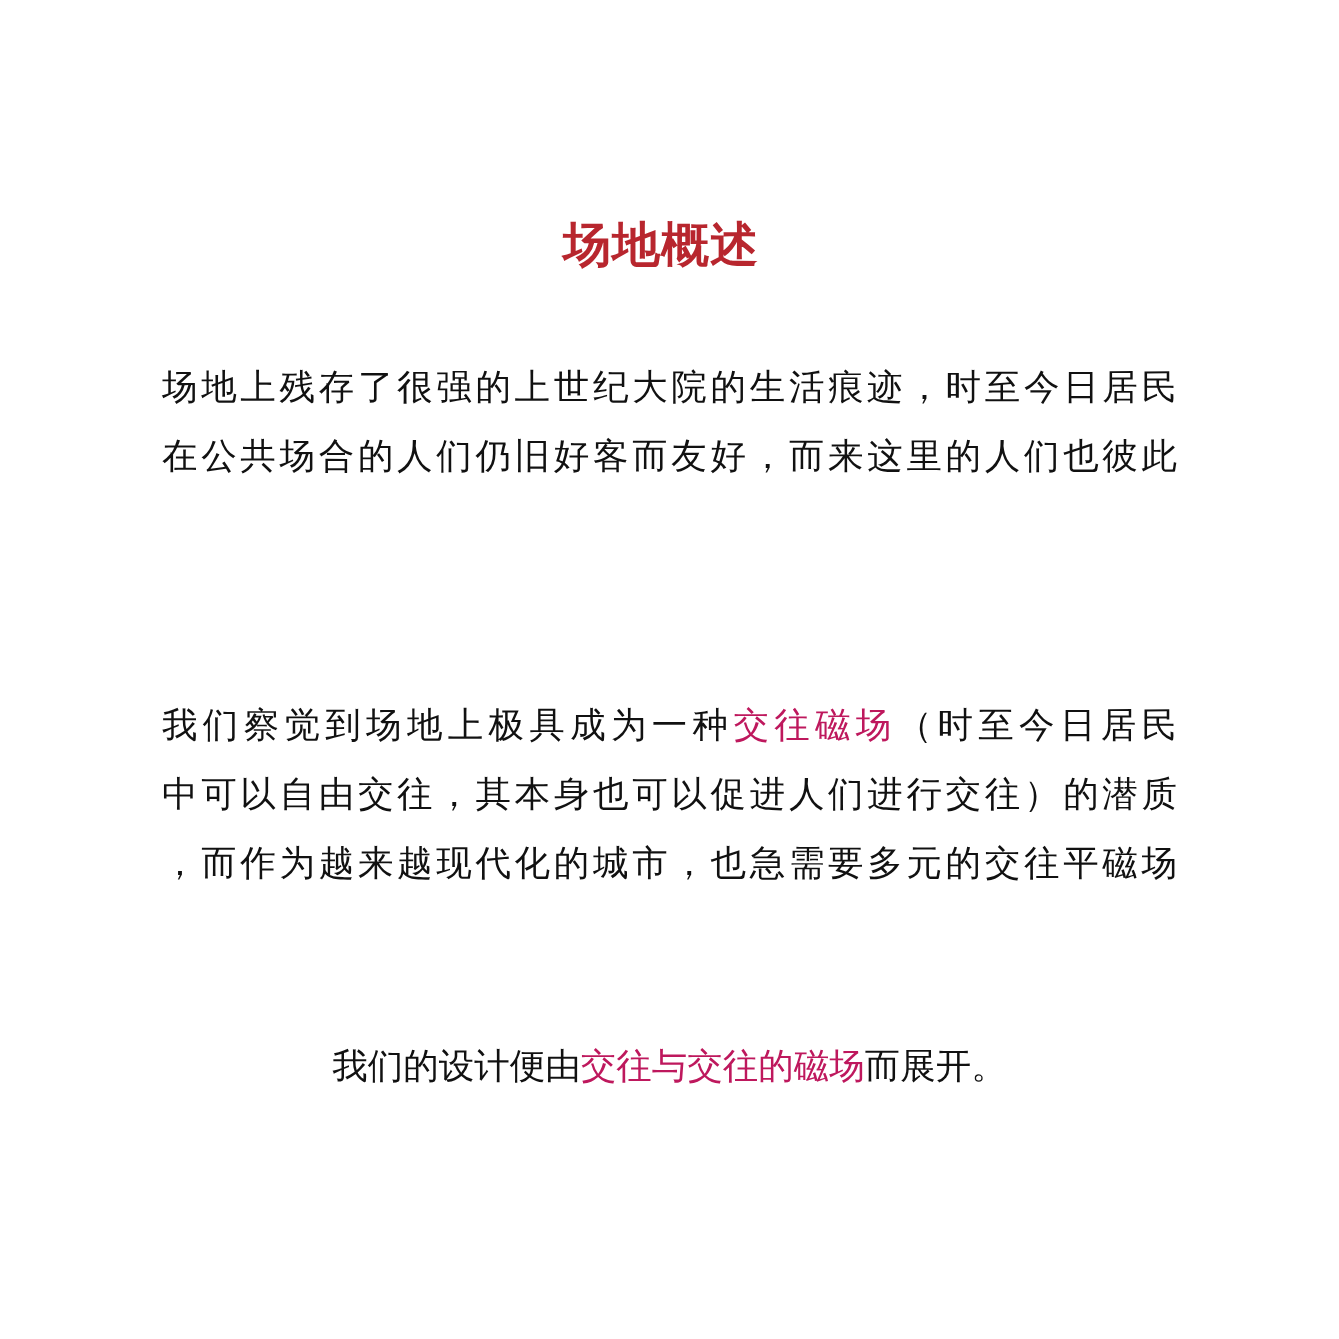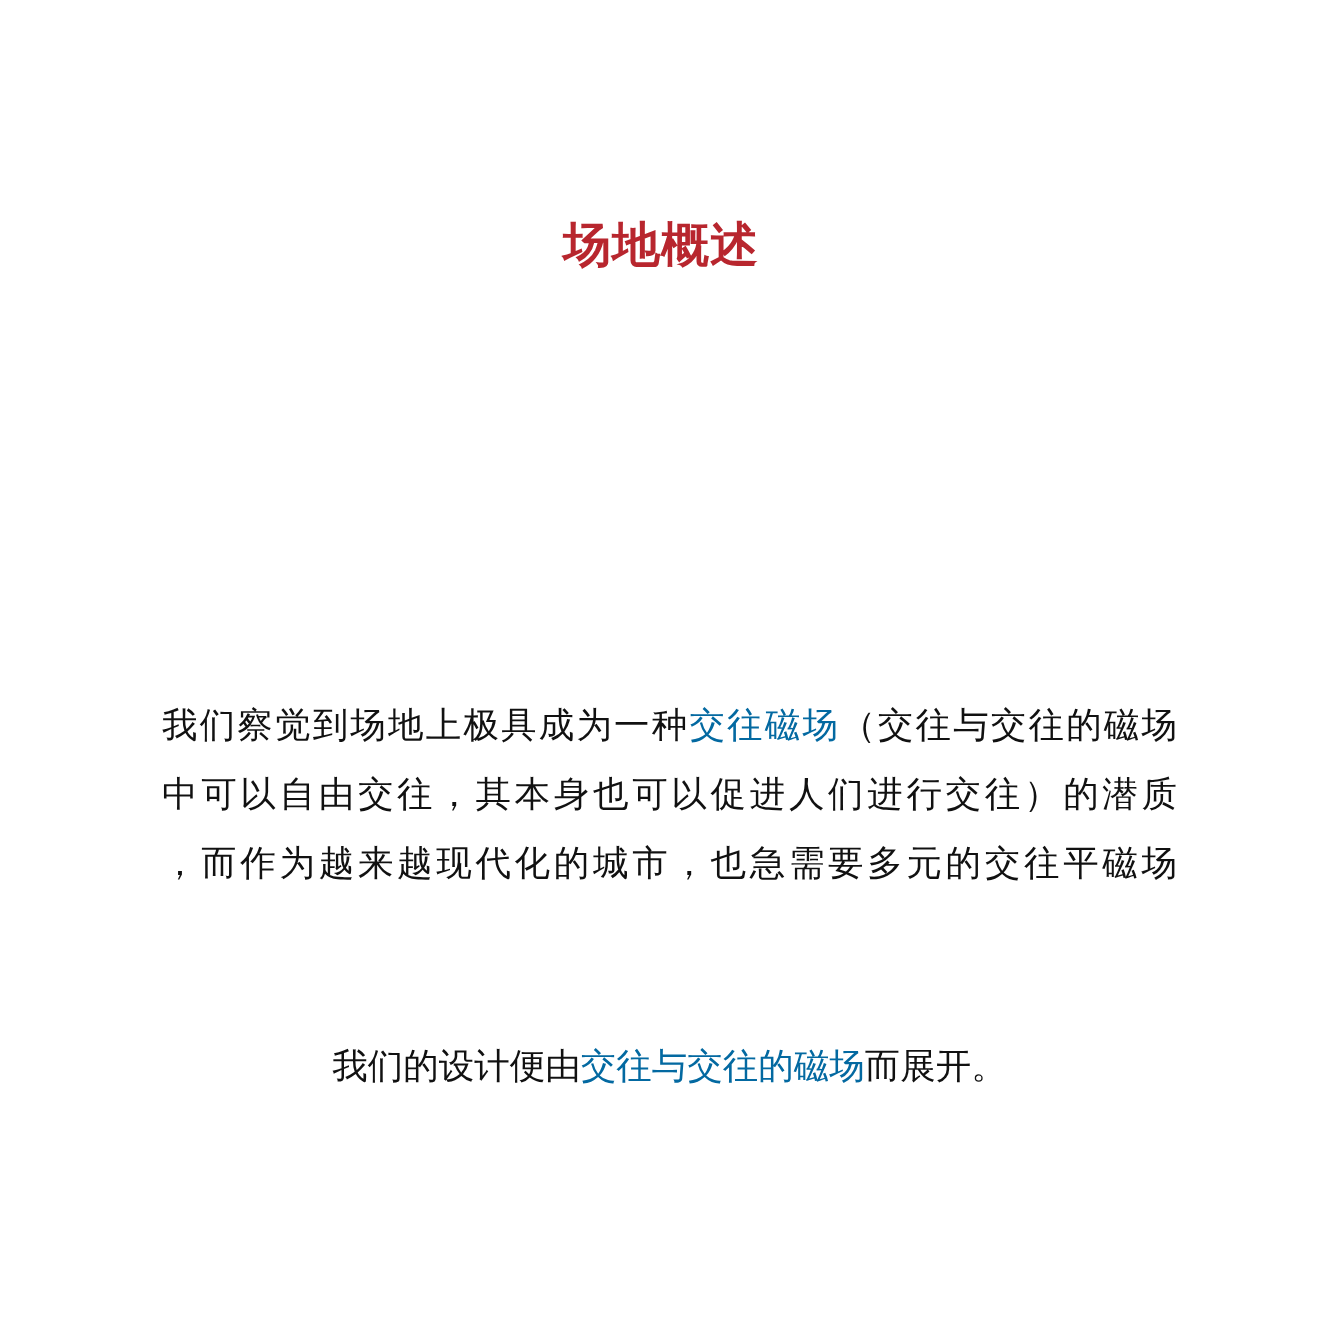--- a/index.html
+++ b/index.html
@@ -5,34 +5,36 @@
   html, body { margin: 0; padding: 0; background: #ffffff; }
   body { width: 1339px; height: 1339px; position: relative; overflow: hidden;
          font-family: "DejaVu Sans", "Liberation Sans", sans-serif; color: #111111; }
   .title { position: absolute; left: 0; width: 1322px; top: 212px; text-align: center;
            font-family: "DejaVu Serif", "Liberation Serif", serif; font-size: 48px; font-weight: bold;
            color: #b8262e; line-height: 64px; letter-spacing: 1px; }
   .para { position: absolute; left: 162px; width: 1015px; font-size: 35.5px; line-height: 69px;
           text-align: center; }
   .line { display: block; white-space: nowrap; text-align: justify; text-align-last: justify; }
   .line.last { text-align: center; text-align-last: center; }
-  .hl { color: #0369a1; }
+  .hl { color: #be185d; }
   #p1 { top: 352px; }
   #p2 { top: 690px; }
   #p3 { top: 1034px; font-family: Liberation Mono, monospace; }
 </style>
 </head>
 <body>
 
 <div class="title">场地概述</div>
 
 <div class="para" id="p1">
+  <span class="line">场地上残存了很强的上世纪大院的生活痕迹，时至今日居民</span>
+  <span class="line">在公共场合的人们仍旧好客而友好，而来这里的人们也彼此</span>
 </div>
 
 <div class="para" id="p2">
-  <span class="line"><span>我们察觉到场地上极具成为一种</span><span class="hl">交往磁场</span><span>（交往与交往的磁场</span></span>
+  <span class="line"><span>我们察觉到场地上极具成为一种</span><span class="hl">交往磁场</span><span>（时至今日居民</span></span>
   <span class="line">中可以自由交往，其本身也可以促进人们进行交往）的潜质</span>
   <span class="line">，而作为越来越现代化的城市，也急需要多元的交往平磁场</span>
 </div>
 
 <div class="para" id="p3">
   <span class="line last"><span>我们的设计便由</span><span class="hl">交往与交往的磁场</span><span>而展开。</span></span>
 </div>
 
 </body></html>

